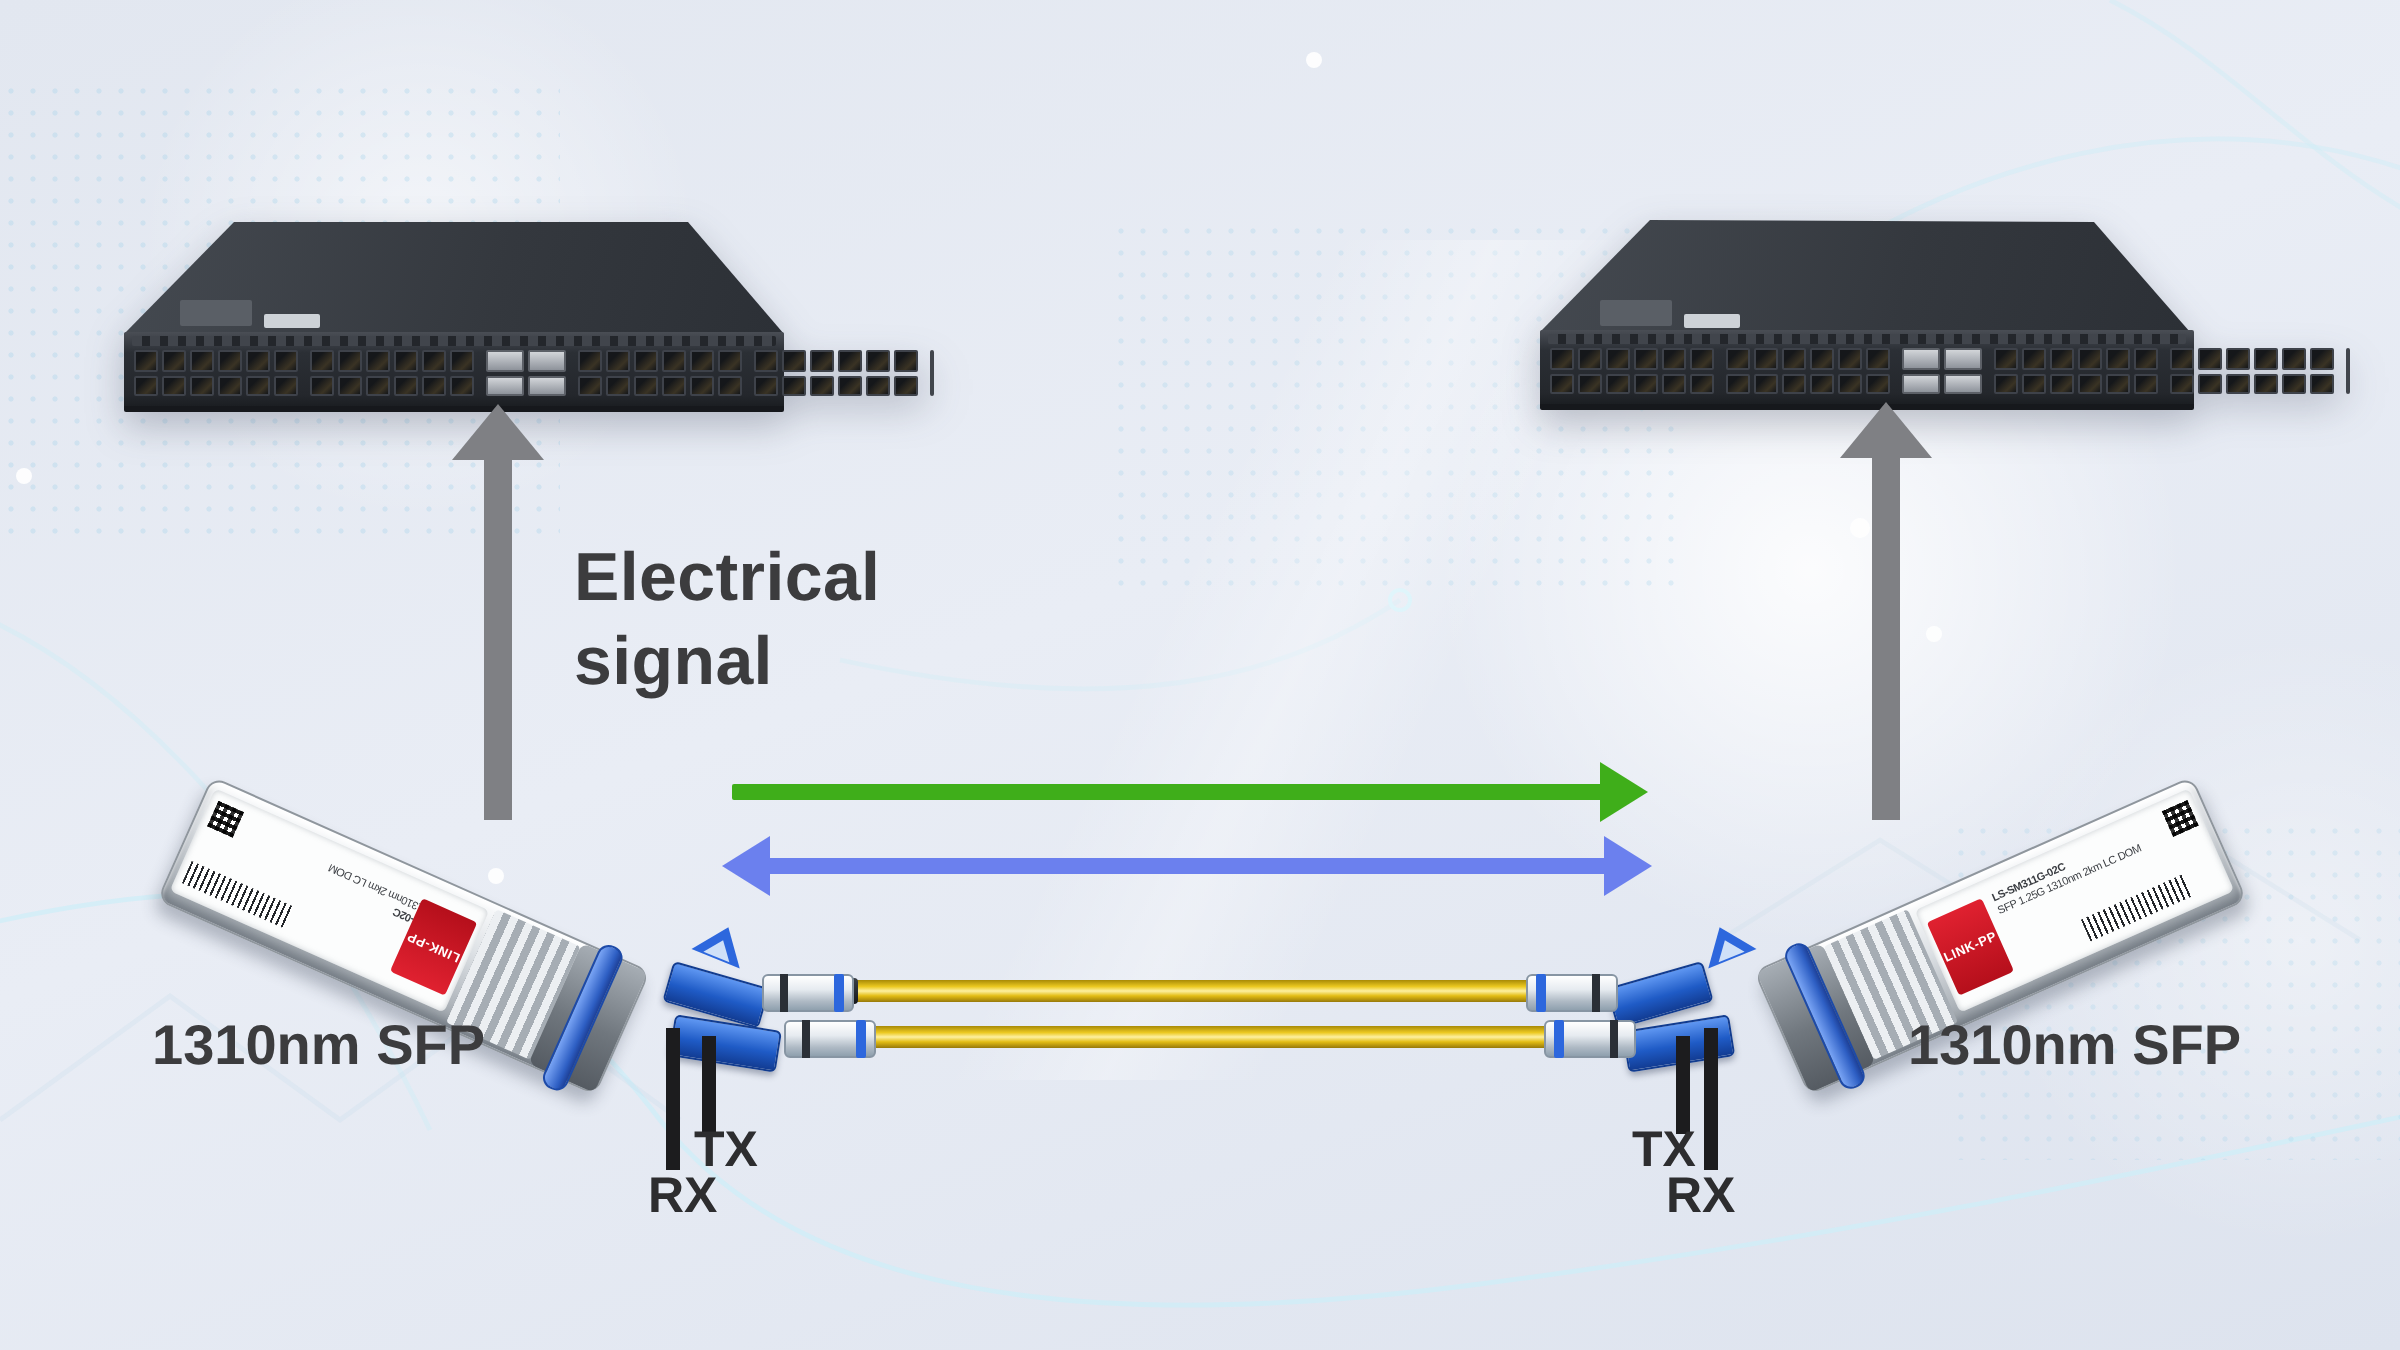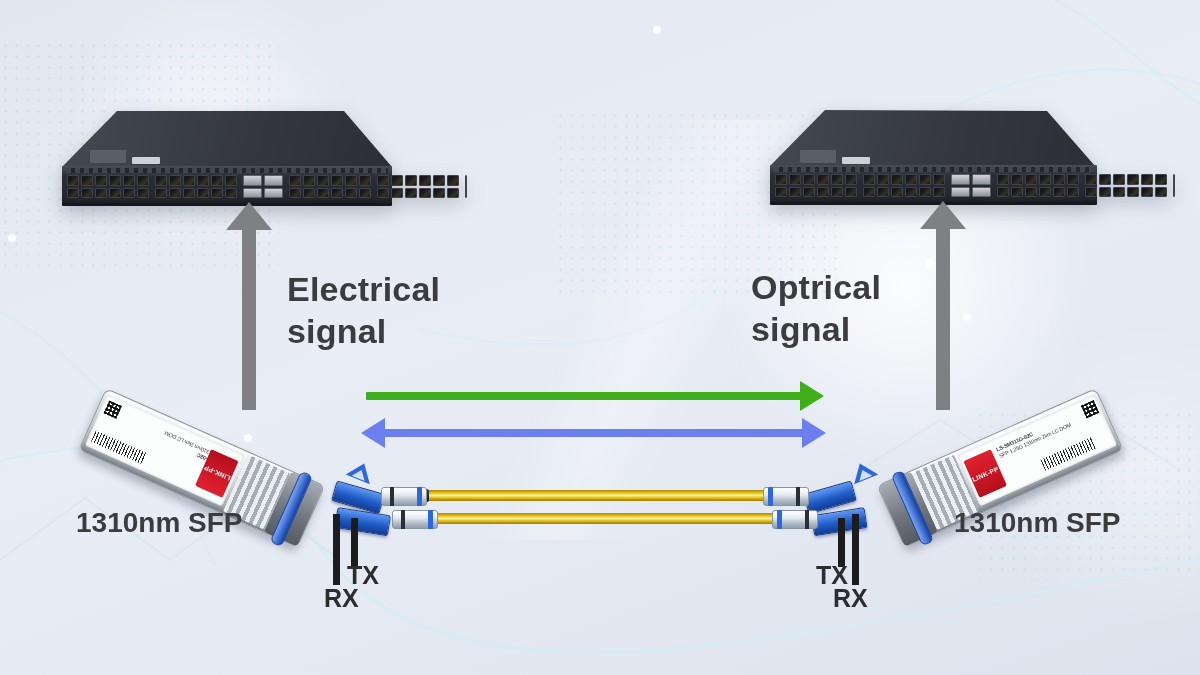--- a/index.html
+++ b/index.html
@@ -256,21 +256,20 @@
         </div>
     </div>
   </div>
 
   <div class="abs shaft-v" style="left:242px;top:229px;width:14px;height:181px;"></div>
   <div class="abs head-up" style="left:226px;top:202px;"></div>
   <div class="abs shaft-v" style="left:936px;top:228px;width:14px;height:182px;"></div>
   <div class="abs head-up" style="left:920px;top:201px;"></div>
 
   <div class="abs biglabel" style="left:287px;top:268px;width:200px;">Electrical signal</div>
-  <div class="abs biglabel" style="left:751px;top:266px;width:170px;">Optrical signal</div>
 
   <div class="abs shaft-h green" style="left:366px;top:392px;width:436px;"></div>
   <div class="abs head-right green" style="left:800px;top:381px;"></div>
   <div class="abs shaft-h blue" style="left:384px;top:429px;width:420px;"></div>
   <div class="abs head-left" style="left:361px;top:418px;"></div>
   <div class="abs head-right blue" style="left:802px;top:418px;"></div>
 
   <div class="abs mod" style="left:106px;top:388px;transform:rotate(24deg);transform-origin:0 0;">
     <div class="mod-lbl" style="left:3px;">
       <div class="qr" style="left:4px;top:5px;"></div>

